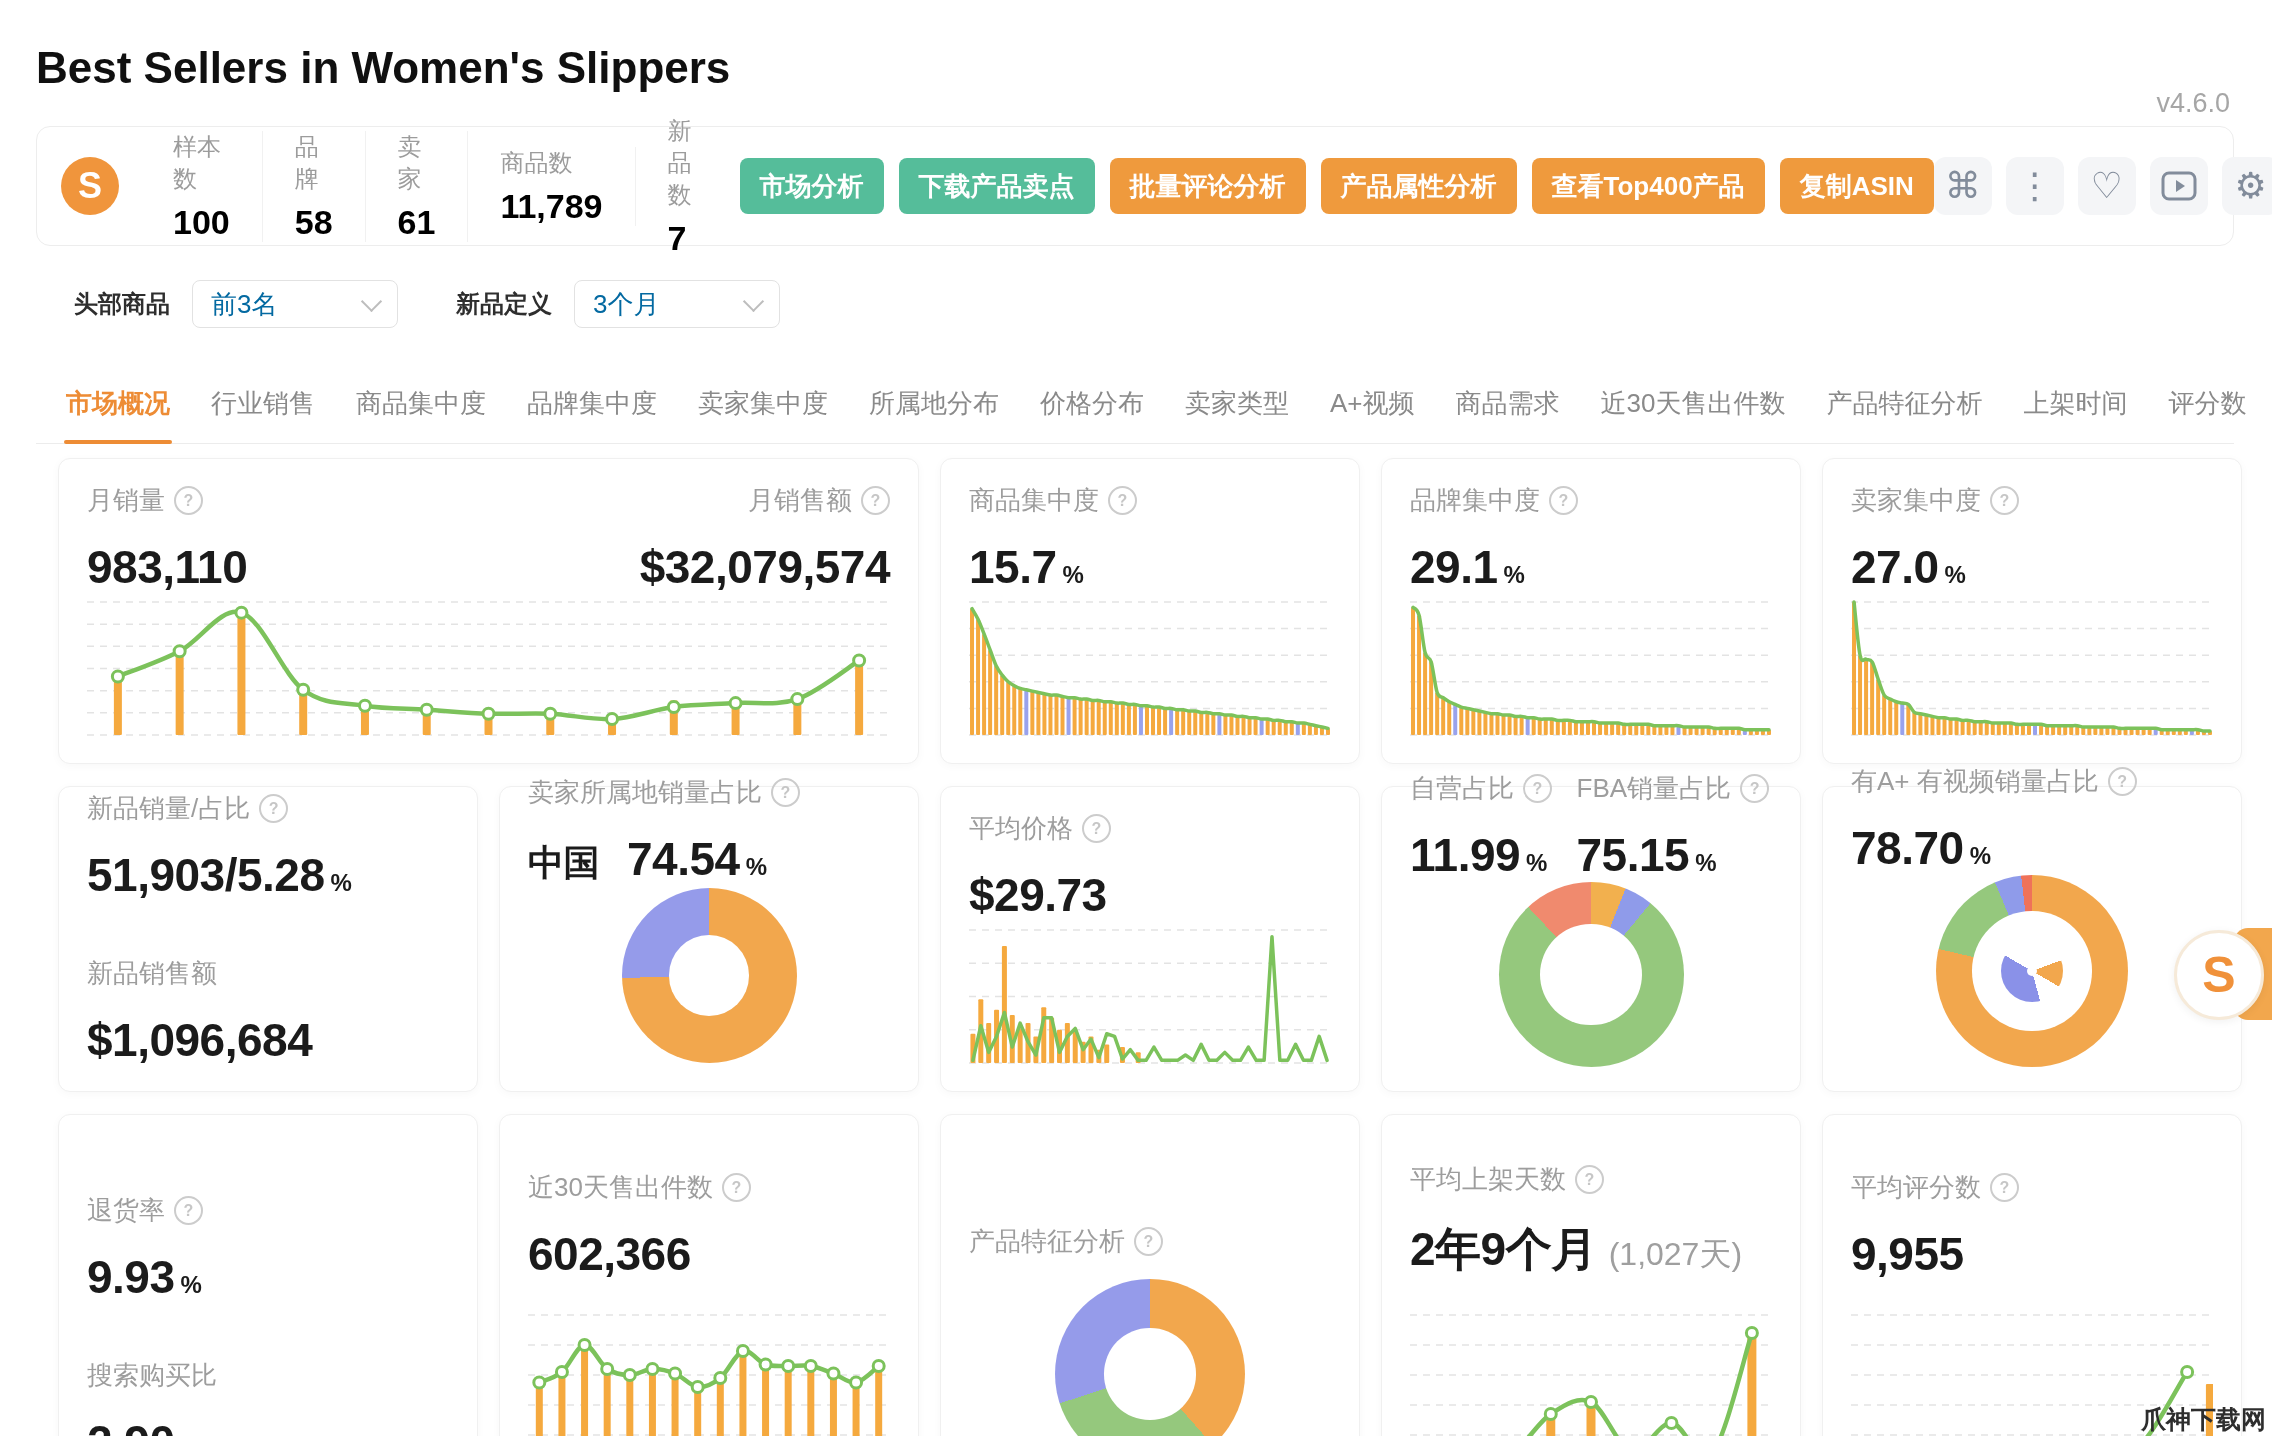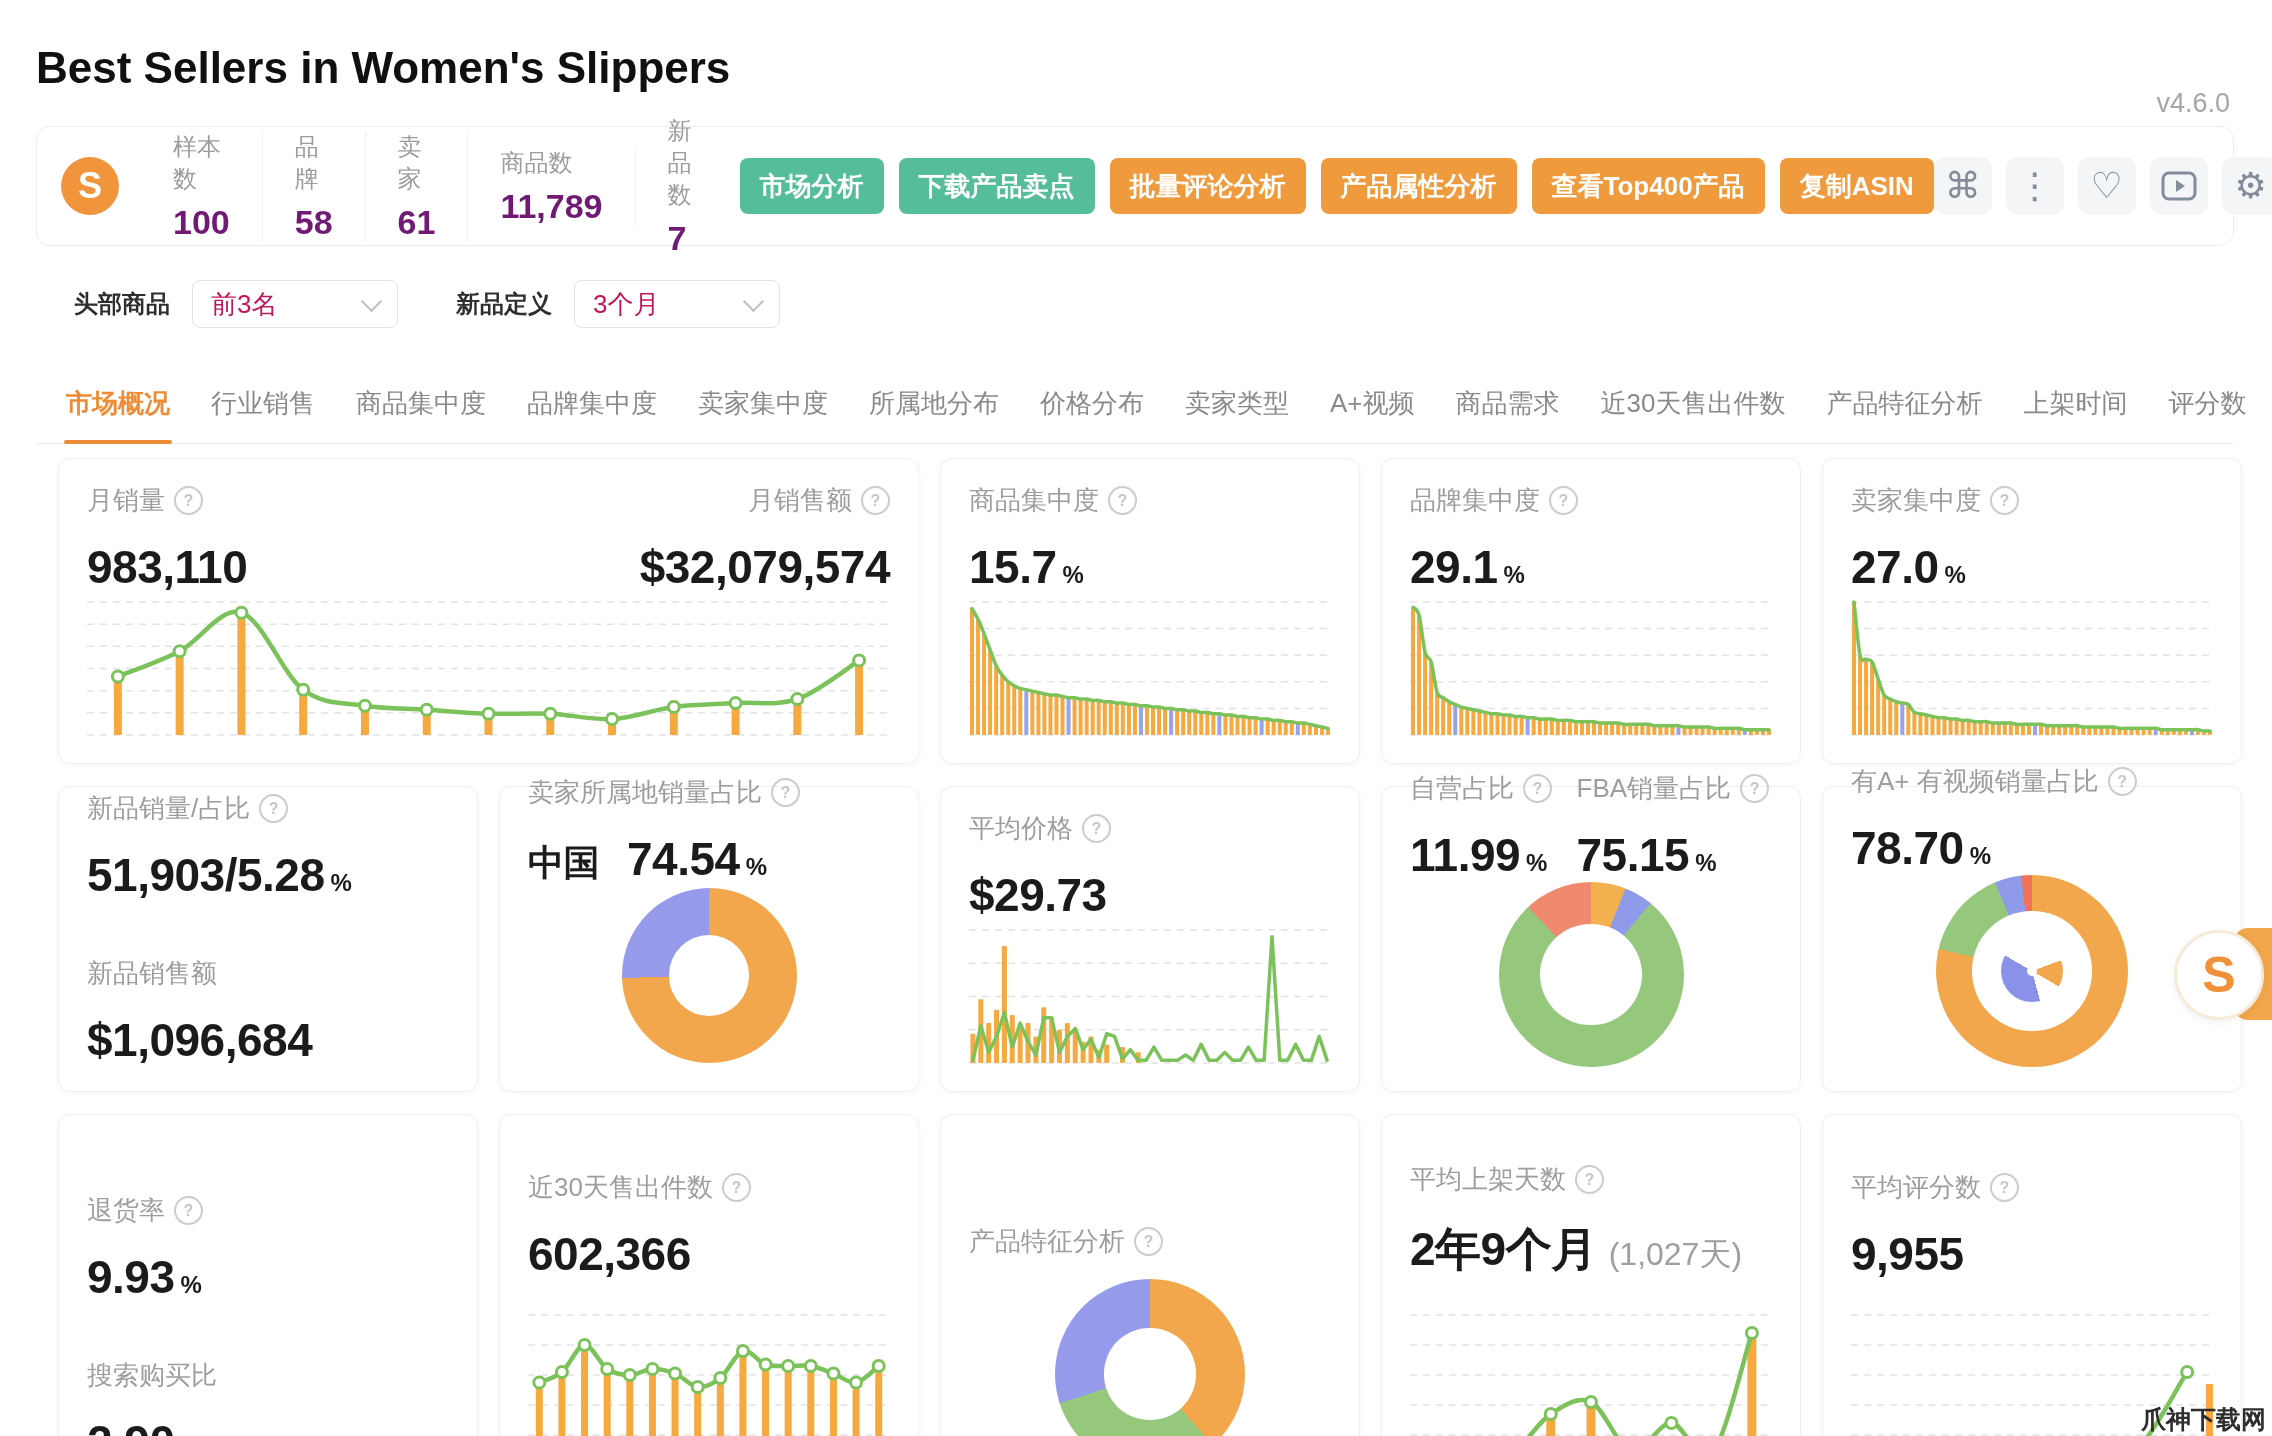--- a/index.html
+++ b/index.html
@@ -19,21 +19,21 @@
   }
   .logo-badge{
     width:58px;height:58px;border-radius:50%;background:#F0953C;color:#fff;
     display:flex;align-items:center;justify-content:center;
     font-size:36px;font-weight:800;flex:none;
   }
   .stats{display:flex;align-items:center;margin-left:22px;}
   .stat{padding:0 32px;border-right:1px solid #f1f1f1;}
   .stat:last-child{border-right:none;}
   .stat .s-label{font-size:24px;color:#9c9c9c;}
-  .stat .s-value{font-size:34px;color:#701a75;font-weight:600;margin-top:8px;}
+  .stat .s-value{font-size:34px;color:#000000;font-weight:600;margin-top:8px;}
   .actions{display:flex;gap:15px;margin-left:16px;}
   .btn{
     height:56px;border-radius:8px;padding:16px 20px;border:none;cursor:pointer;
     display:flex;align-items:center;font-size:26px;font-weight:700;color:#fff;white-space:nowrap;
   }
   .btn.green{background:#55BD9A;}
   .btn.orange{background:#EF9A3D;}
   .icon-group{margin-left:auto;display:flex;gap:14px;align-items:center;}
   .icon-btn{
     width:58px;height:58px;border-radius:12px;background:#f4f5f7;cursor:pointer;
@@ -42,21 +42,21 @@
   .icon-btn .glyph{font-size:36px;line-height:1;font-family:"DejaVu Sans",sans-serif;}
 
   
   .filters{position:absolute;left:74px;top:280px;display:flex;gap:58px;align-items:center;}
   .filter{display:flex;align-items:center;gap:22px;}
   .f-label{font-size:24px;font-weight:700;color:#2e2e2e;}
   .select-box{
     width:206px;height:48px;border:1px solid #e2e2e2;border-radius:8px;background:#fff;cursor:pointer;
     display:flex;align-items:center;justify-content:space-between;padding:0 18px;box-sizing:border-box;
   }
-  .select-box .sel-val{font-size:26px;color:#be185d;}
+  .select-box .sel-val{font-size:26px;color:#0369a1;}
   .chev-down{width:13px;height:13px;border-right:2.5px solid #bdbdbd;border-bottom:2.5px solid #bdbdbd;transform:rotate(45deg);margin-top:-6px;}
 
   
   .tabs{
     position:absolute;left:36px;top:372px;width:2198px;box-sizing:border-box;
     border-bottom:1px solid #ececec;display:flex;gap:37px;padding:0 28px;
     list-style:none;margin:0;
   }
   .tab{
     font-size:26px;color:#8a8a8a;font-weight:500;cursor:pointer;

